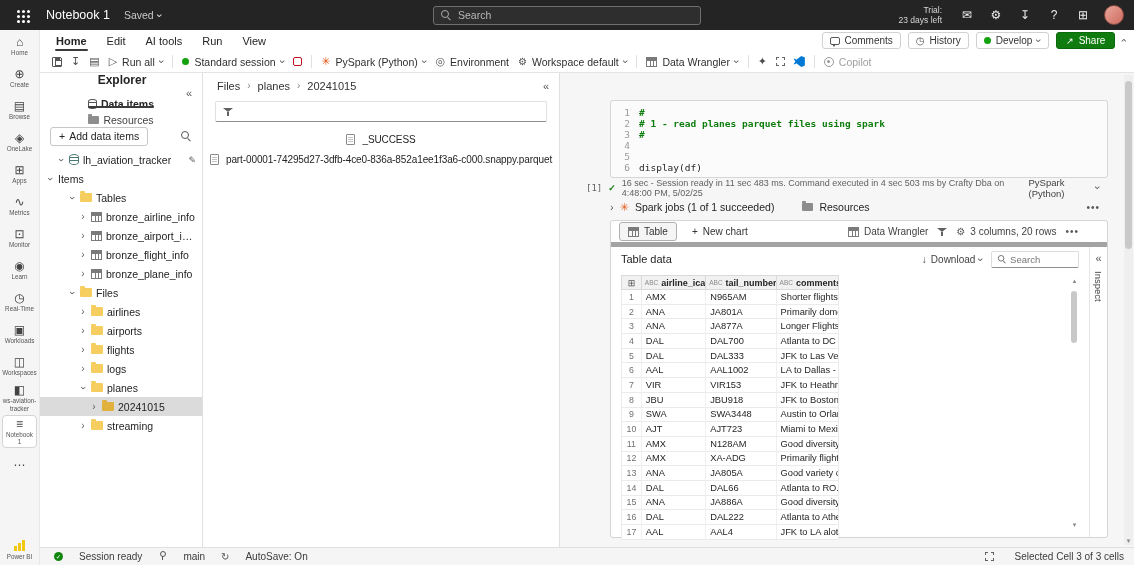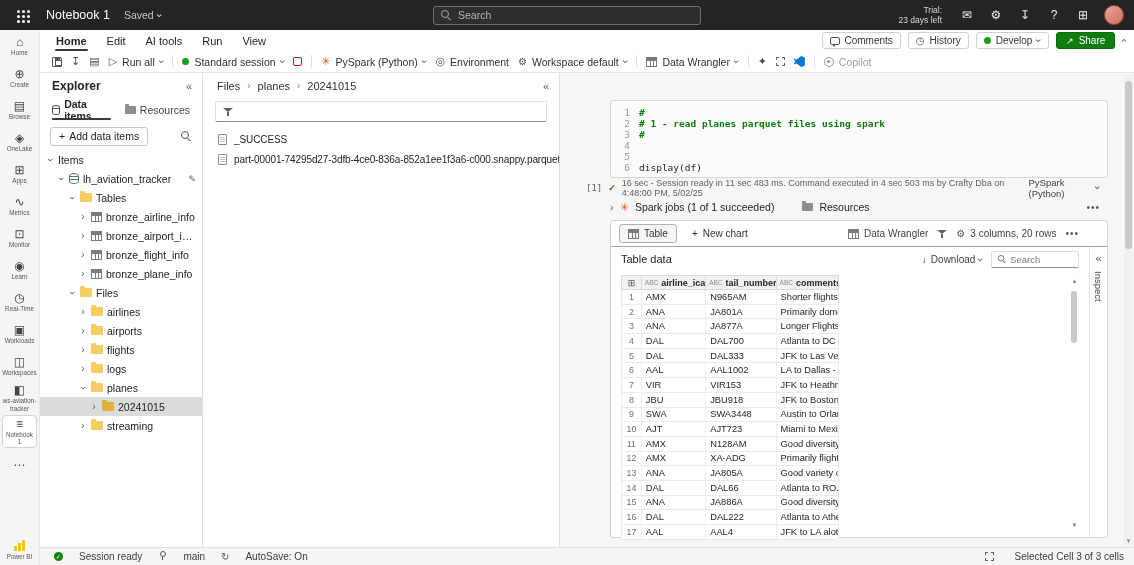--- a/index.html
+++ b/index.html
@@ -62,24 +62,24 @@
   .rail-item.selected { background:#fff; border:1px solid #d4d4d4; border-radius:4px; margin:1px 2px; }
   .rail-glyph { font-size:12px; color:#444; line-height:1; }
   .rail-label { font-size:6.3px; color:#555; text-align:center; line-height:1.15; word-break:break-word; }
   .rail-bottom { margin-top:auto; display:flex; flex-direction:column; align-items:center; gap:2px; padding-bottom:5px; }
   .pbi-icon { display:flex; align-items:flex-end; gap:1px; height:11px; }
   .pbi-icon i { display:block; width:3px; background:#f2c811; }
   .pbi-icon i:nth-child(1){height:5px} .pbi-icon i:nth-child(2){height:8px} .pbi-icon i:nth-child(3){height:11px}
 
   
   .explorer { position:absolute; top:73px; left:40px; width:163px; bottom:18px; background:#fff; border-right:1px solid #e0e0e0; overflow:hidden; }
-  .exp-header { height:25px; display:flex; align-items:center; padding:0 10px 0 12px; }
+  .exp-header { height:25px; display:flex; align-items:center; padding:0 10px 0 12px;flex-direction:column; }
   .exp-title { font-size:12px; font-weight:bold; }
   .collapse-gl { margin-left:auto; color:#555; font-size:11px; }
-  .exp-tabs { height:24px; display:flex; align-items:center; gap:14px; padding:0 12px; }
+  .exp-tabs { height:24px; display:flex; align-items:center; gap:4px; padding:0 12px;flex-direction:column; }
   .exp-tab { display:flex; align-items:center; gap:4px; font-size:10.5px; color:#424242; height:100%; position:relative; cursor:pointer; }
   .exp-tab.active { font-weight:bold; color:#242424; }
   .exp-tab.active::after { content:""; position:absolute; left:0; right:0; bottom:2px; height:2px; background:#3b3b3b; border-radius:1px; }
   .ico-db { width:9px; height:10px; border:1.2px solid #555; border-radius:4px / 2.5px; position:relative; }
   .ico-db::before { content:""; position:absolute; top:1.5px; left:-1px; right:-1px; height:1.2px; background:#555; }
   .ico-folder-gray { position:relative; width:11px; height:8px; background:#8d8d8d; border-radius:1px; }
   .ico-folder-gray::before { content:""; position:absolute; top:-2px; left:0; width:4px; height:2px; background:#8d8d8d; border-radius:1px 1px 0 0; }
   .exp-actions { height:28px; display:flex; align-items:center; padding:0 10px; }
   .add-btn { display:flex; align-items:center; gap:4px; border:1px solid #c7c7c7; border-radius:3px; padding:2.5px 8px; font-size:10.5px; background:#fff; color:#242424; cursor:pointer; }
   .ico-search { position:relative; width:11px; height:11px; }
@@ -105,21 +105,21 @@
   .filepanel { position:absolute; top:73px; left:203px; width:357px; bottom:18px; background:#fff; border-right:1px solid #e0e0e0; overflow:hidden; }
   .fp-crumbs { height:25px; display:flex; align-items:center; gap:7px; padding:0 10px 0 14px; font-size:11px; color:#333; }
   .crumb { cursor:pointer; }
   .crumb-sep { color:#8a8a8a; font-size:10px; }
   .fp-search { margin:3px 12px 7px; height:21px; border:1px solid #e0e0e0; border-bottom:1px solid #8f8f8f; border-radius:2px; display:flex; align-items:center; gap:6px; padding:0 7px; }
   .fp-search input { flex:1; border:none; outline:none; font-size:10.5px; font-family:inherit; color:#242424; background:transparent; }
   .fp-search input::placeholder { color:#767676; }
   .ico-filter { position:relative; width:10px; height:10px; flex:none; }
   .ico-filter::before { content:""; position:absolute; top:1px; left:0; border-left:5px solid transparent; border-right:5px solid transparent; border-top:4.5px solid #616161; }
   .ico-filter::after { content:""; position:absolute; top:5px; left:4px; width:2px; height:4px; background:#616161; }
-  .file-row { height:20px; display:flex; align-items:center; gap:7px; padding:0 15px; font-size:10px; color:#242424; letter-spacing:-0.1px; cursor:pointer; white-space:nowrap; }
+  .file-row { height:20px; display:flex; align-items:center; gap:7px; padding:0 15px; font-size:10px; color:#242424; letter-spacing:-0.1px; cursor:pointer; white-space:nowrap;justify-content:center; }
   .ico-doc { width:9px; height:11px; border:1px solid #8a8a8a; border-radius:1px; background:#fff; position:relative; flex:none; }
   .ico-doc::before { content:""; position:absolute; top:2px; left:1px; right:1px; height:1px; background:#c2c2c2; box-shadow:0 2px 0 #c2c2c2, 0 4px 0 #c2c2c2; }
 
   
   .notebook { position:absolute; top:73px; left:560px; right:0; bottom:18px; background:#f6f6f6; }
   .nb-scrollbar { position:absolute; right:1px; top:2px; bottom:2px; width:9px; background:#efefef; }
   .nb-thumb { position:absolute; top:6px; left:1px; width:7px; height:168px; background:#c9c9c9; border-radius:4px; }
   .nb-arrow { position:absolute; bottom:0; left:0; right:0; text-align:center; font-size:7px; color:#8a8a8a; }
 
   .cell-card { position:absolute; left:50px; top:27px; width:498px; height:78px; background:#fbfbfb; border:1px solid #d6d6d6; border-radius:3px; padding-top:6px; overflow:hidden; }
@@ -132,21 +132,21 @@
   .exec-row { position:absolute; left:26px; top:108px; right:34px; height:13px; display:flex; align-items:center; gap:6px; font-size:9px; color:#616161; }
   .exec-idx { font-family:"DejaVu Sans Mono", monospace; font-size:9px; color:#616161; }
   .exec-check { color:#107c10; font-size:9px; font-weight:bold; }
   .exec-kernel { margin-left:auto; display:flex; align-items:center; gap:5px; color:#424242; font-size:9.5px; }
 
   .jobs-row { position:absolute; left:50px; top:126px; right:34px; height:16px; display:flex; align-items:center; gap:6px; font-size:10.5px; color:#242424; }
   .jobs-row .gap { width:16px; }
   .dots-more { margin-left:auto; color:#555; letter-spacing:1px; font-size:10px; }
 
   .out-card { position:absolute; left:50px; top:147px; width:498px; height:318px; background:#fff; border:1px solid #d4d4d4; border-radius:3px; }
-  .out-toolbar { height:26px; display:flex; align-items:center; gap:6px; padding:0 8px; border-bottom:1px solid #a3a3a3; font-size:10px; color:#333; }
+  .out-toolbar { height:26px; display:flex; align-items:center; gap:6px; padding:0 8px; border-bottom:5px solid #a3a3a3; font-size:10px; color:#333; }
   .out-btn { display:flex; align-items:center; gap:5px; border:1px solid transparent; border-radius:3px; height:19px; padding:0 8px; cursor:pointer; }
   .out-btn.selected { border-color:#b1b1b1; background:#f5f5f5; }
   .out-right { margin-left:auto; display:flex; align-items:center; gap:9px; padding-right:20px; color:#424242; }
   .view-row { height:24px; display:flex; align-items:center; gap:8px; padding:0 10px; margin-right:18px; font-size:10px; color:#424242; }
   .view-title { font-size:11px; color:#242424; }
   .dl-group { margin-left:auto; display:flex; align-items:center; gap:4px; cursor:pointer; }
   .out-search { width:88px; height:17px; border:1px solid #dcdcdc; border-bottom:1px solid #8f8f8f; border-radius:2px; display:flex; align-items:center; gap:4px; padding:0 5px; }
   .out-search input { width:100%; border:none; outline:none; background:transparent; font-size:9.5px; font-family:inherit; }
   .out-search input::placeholder { color:#767676; }
   .out-search .ico-search { transform:scale(0.8); }
@@ -379,29 +379,29 @@
       </div>
     </div>
     <div class="exp-actions">
       <div class="add-btn">
         <span>+</span>
         <span>Add data items</span>
       </div>
       <span class="ico-search"></span>
     </div>
     <div id="tree">
-        <div class="trow" style="padding-left: 6px;">
-          <span class="chev down">›</span>
-          <span class="tlabel">Items</span>
-        </div>
         <div class="trow" style="padding-left: 17px;">
           <span class="chev down">›</span>
           <span class="ico-lakehouse"></span>
           <span class="tlabel">lh_aviation_tracker</span>
           <span class="ico-pencil">✎</span>
+        </div>
+        <div class="trow" style="padding-left: 6px;">
+          <span class="chev down">›</span>
+          <span class="tlabel">Items</span>
         </div>
         <div class="trow" style="padding-left: 28px;">
           <span class="chev down">›</span>
           <span class="ico-folder"></span>
           <span class="tlabel">Tables</span>
         </div>
         <div class="trow" style="padding-left: 39px;">
           <span class="chev ">›</span>
           <span class="ico-tablegrid"></span>
           <span class="tlabel">bronze_airline_info</span>

